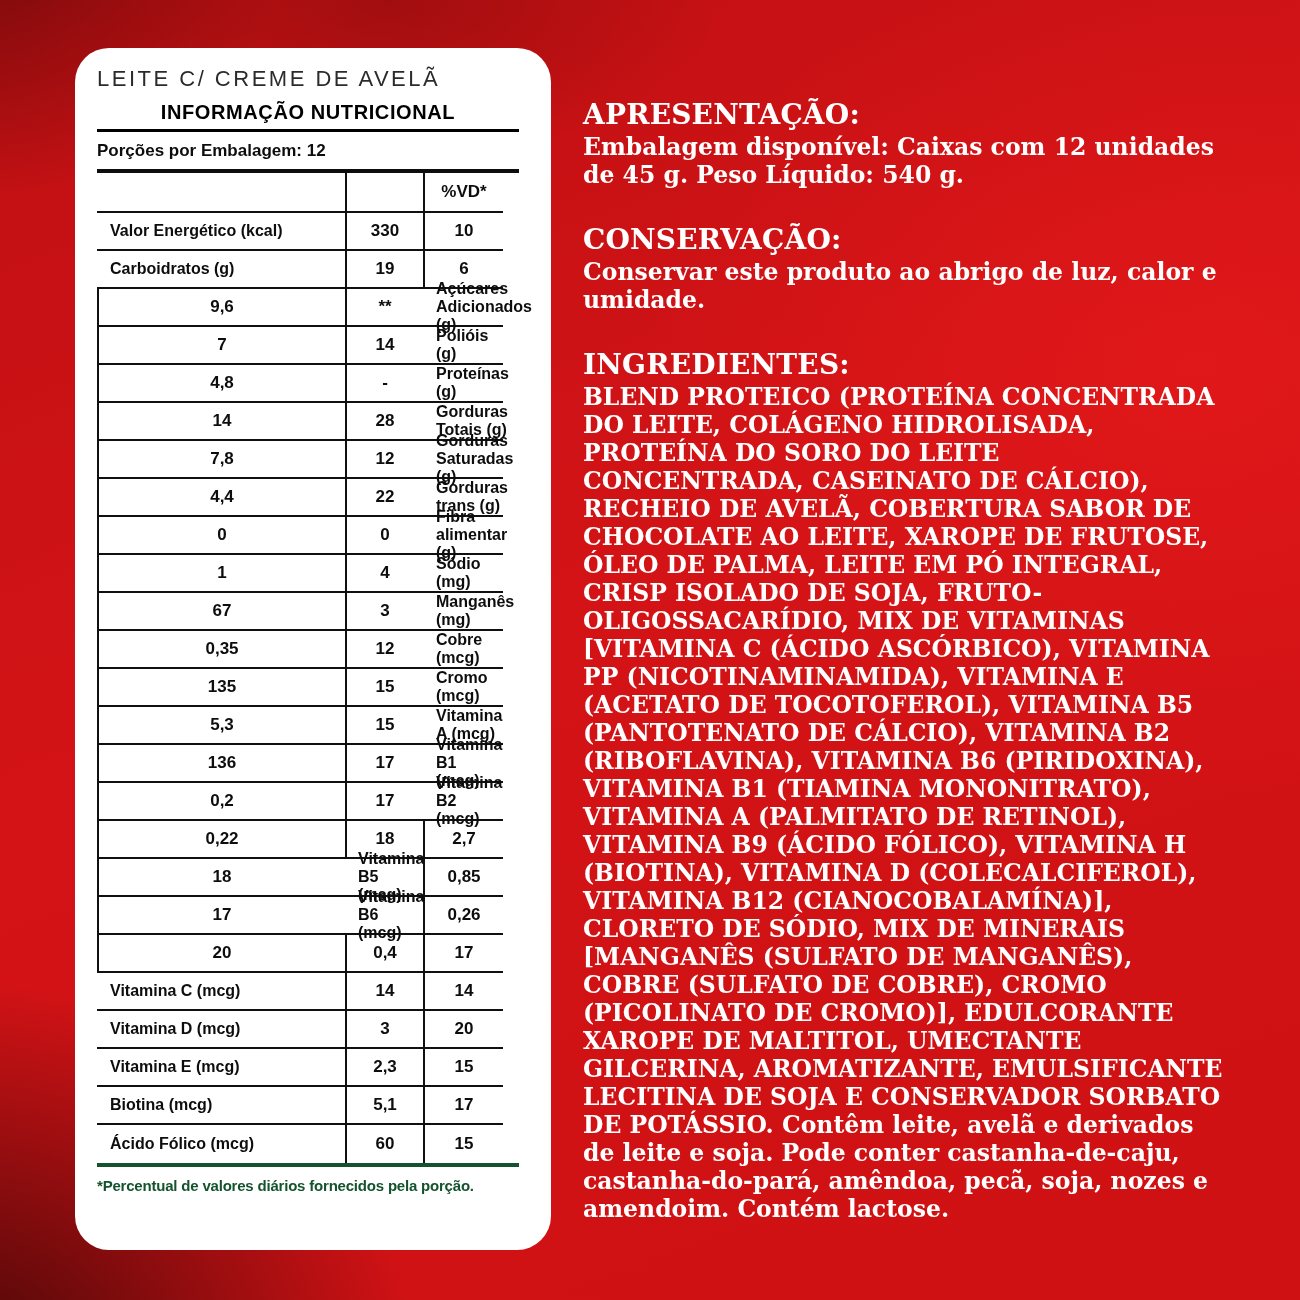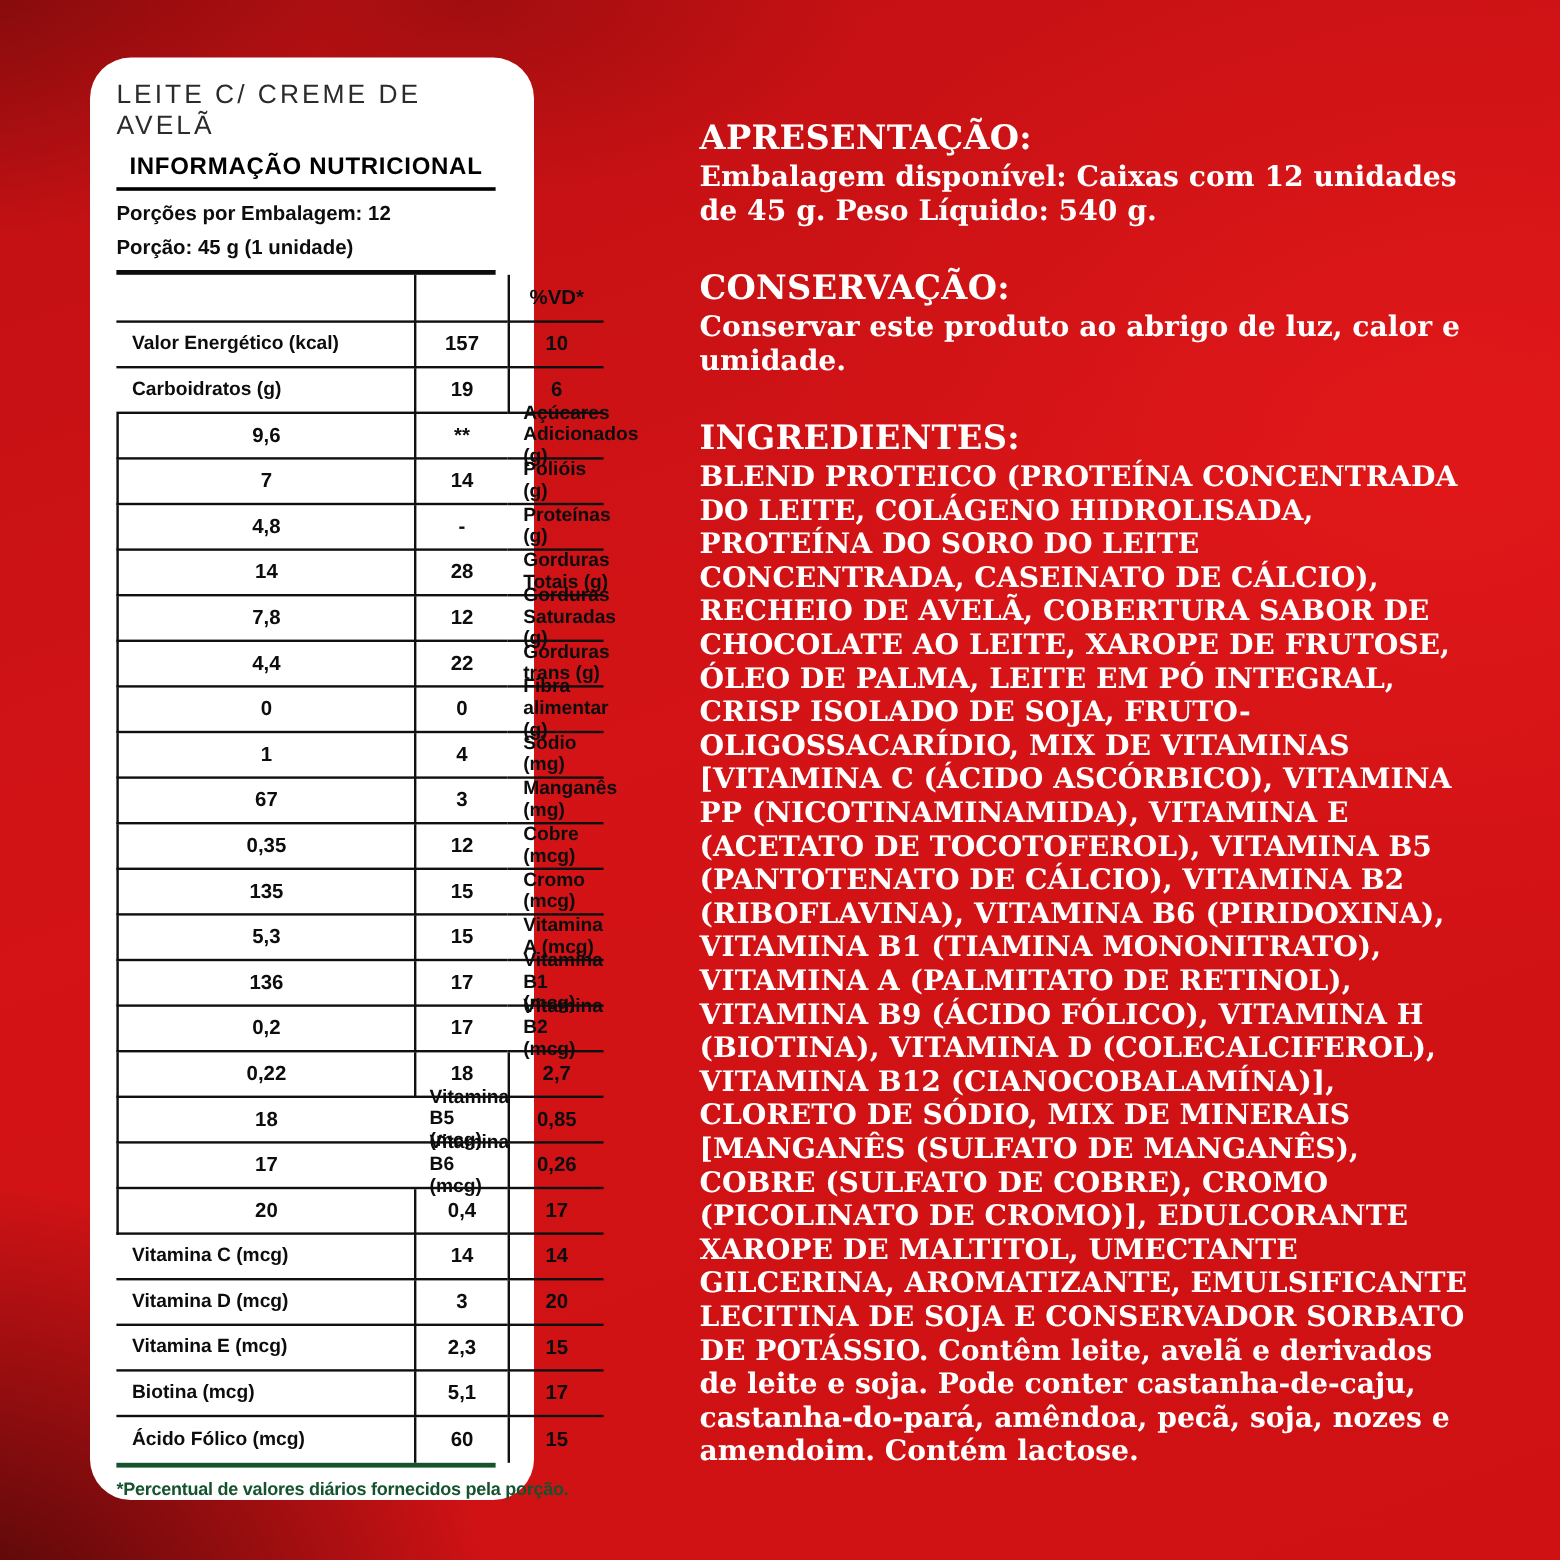--- a/index.html
+++ b/index.html
@@ -9,21 +9,21 @@
     background:
       radial-gradient(900px 700px at 92% 28%, rgba(238,28,28,.50), rgba(238,28,28,0) 62%),
       radial-gradient(760px 640px at -4% 106%, rgba(46,5,5,.88), rgba(46,5,5,0) 62%),
       radial-gradient(520px 420px at -2% -4%, rgba(80,7,7,.65), rgba(80,7,7,0) 60%),
       radial-gradient(600px 300px at 30% 0%, rgba(120,10,10,.45), rgba(120,10,10,0) 55%),
       linear-gradient(160deg, #c01013 0%, #d31316 45%, #cf1114 100%);
   }
 
   
   .card{
-    position:absolute;left:75px;top:48px;width:370px;height:1202px;
+    position:absolute;left:75px;top:48px;width:476px;height:1202px;
     background:#ffffff;border-radius:34px;
     box-sizing:border-box;padding:16px 32px 0 22px;color:#0d0d0d;
   }
   .product-title{
     font-size:22px;line-height:1.2;letter-spacing:2.5px;color:#2b2b2b;
     font-weight:400;margin-top:2px;
   }
   .table-title{
     font-size:20px;font-weight:700;letter-spacing:.6px;text-align:center;
     margin-top:9px;color:#000;
@@ -66,29 +66,28 @@
   .sec-ingredientes{margin-top:38px;}
 </style>
 </head>
 <body>
 
 <div class="card">
   <div class="product-title">LEITE C/ CREME DE AVELÃ</div>
   <div class="table-title">INFORMAÇÃO NUTRICIONAL</div>
   <div class="rule-thin"></div>
   <div class="serv-line">Porções por Embalagem: 12</div>
-  <div class="port-line">Porção: 45 g (1 unidade)</div>
 
   <div class="ntable">
     <div class="cell hcell c1"></div>
     <div class="cell hcell c2"></div>
     <div class="cell hcell c3">%VD*</div>
 
       <div class="cell c1">Valor Energético (kcal)</div>
-      <div class="cell c2">157</div>
+      <div class="cell c2">330</div>
       <div class="cell c3">10</div>
 
       <div class="cell c1">Carboidratos (g)</div>
       <div class="cell c2">19</div>
       <div class="cell c3">6</div>
 
       <div class="cell c2">9,6</div>
       <div class="cell c3">**</div>
 
       <div class="cell c1">Açúcares Adicionados (g)</div>

